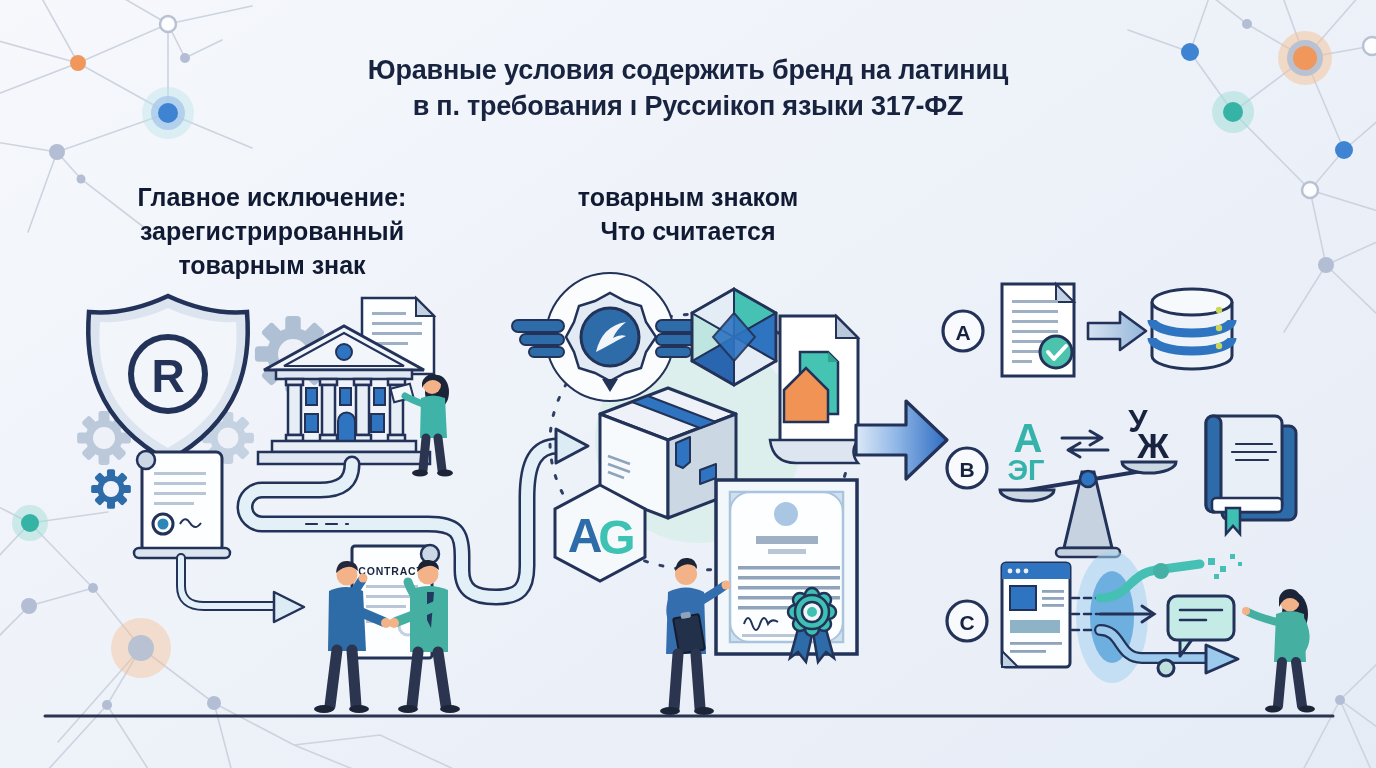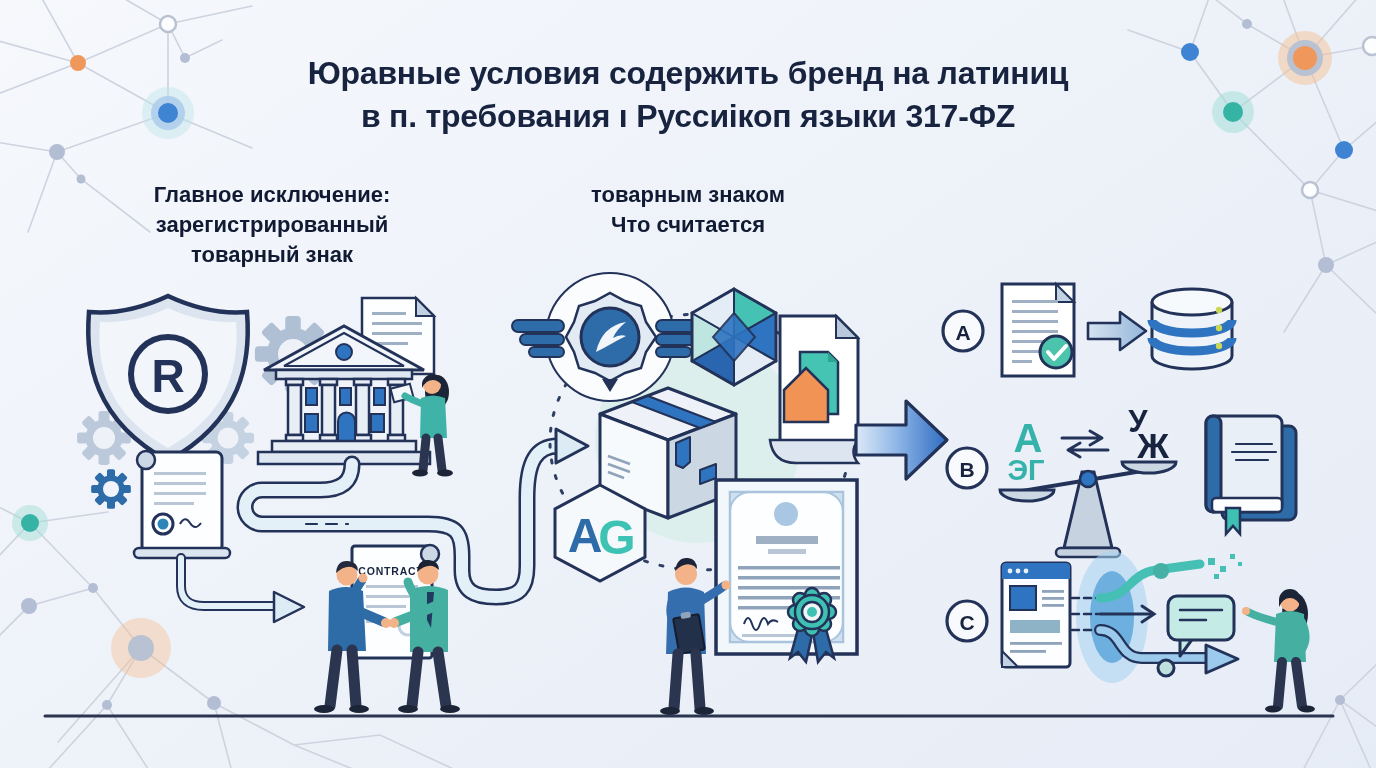--- a/index.html
+++ b/index.html
@@ -4,24 +4,24 @@
 <style>
   html,body{margin:0;padding:0;background:#dde3ee;}
   .stage{
     position:relative;width:1376px;height:768px;overflow:hidden;
     background:linear-gradient(145deg,#f6f8fc 0%,#eef2f9 45%,#e6ecf6 100%);
     font-family:"Liberation Sans",sans-serif;
   }
   svg.scene{position:absolute;left:0;top:0;}
   .title{
     position:absolute;left:0;right:0;top:52px;text-align:center;
-    font-weight:bold;font-size:32px;line-height:1.34;color:#17233f;letter-spacing:-0.2px;
+    font-weight:bold;font-size:27px;line-height:1.34;color:#17233f;letter-spacing:-0.2px;
   }
   .col-heading{
-    position:absolute;font-weight:bold;font-size:22px;color:#101b33;
+    position:absolute;font-weight:bold;font-size:25px;color:#101b33;
     text-align:center;line-height:1.36;
   }
   #h-exception{left:88px;top:180px;width:368px;}
   #h-definition{left:518px;top:180px;width:340px;}
   #h-usage{left:918px;top:180px;width:386px;}
   .svgt{font-family:"Liberation Sans",sans-serif;font-weight:bold;}
 </style>
 </head>
 <body>
 
@@ -499,21 +499,21 @@
 </svg>
 
 <div class="title">
   <div>Юравные условия содержить бренд на латиниц</div>
   <div>в п. требования ı Руссиікоп языки 317-ФZ</div>
 </div>
 
 <div class="col-heading" id="h-exception">
   <div>Главное исключение:</div>
   <div>зарегистрированный</div>
-  <div>товарный знак</div>
+  <div>товарным знак</div>
 </div>
 
 <div class="col-heading" id="h-definition">
   <div>товарным знаком</div>
   <div>Что считается</div>
 </div>
 
 
 </div>
 

